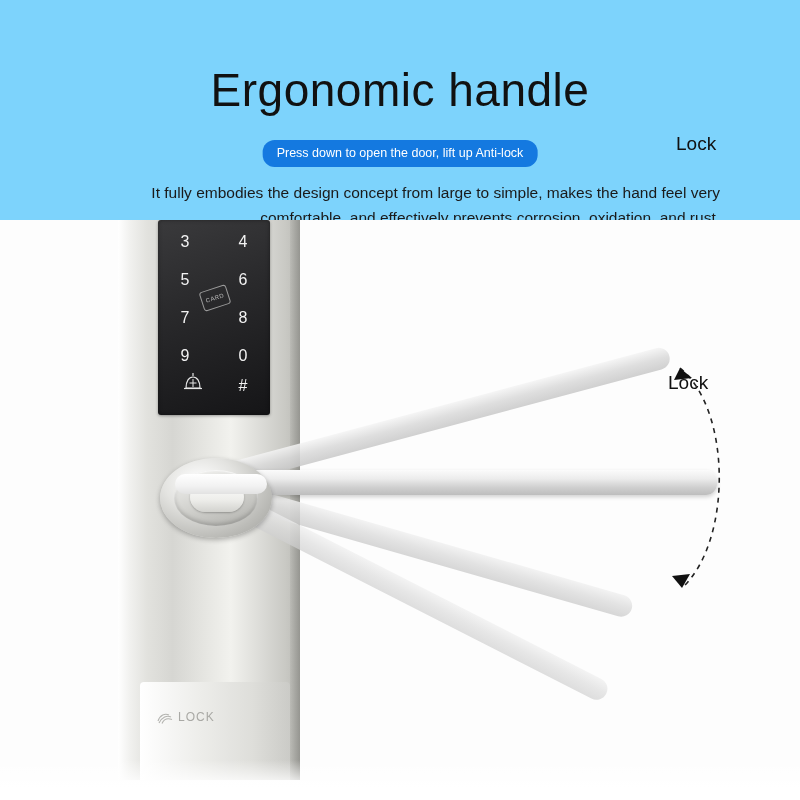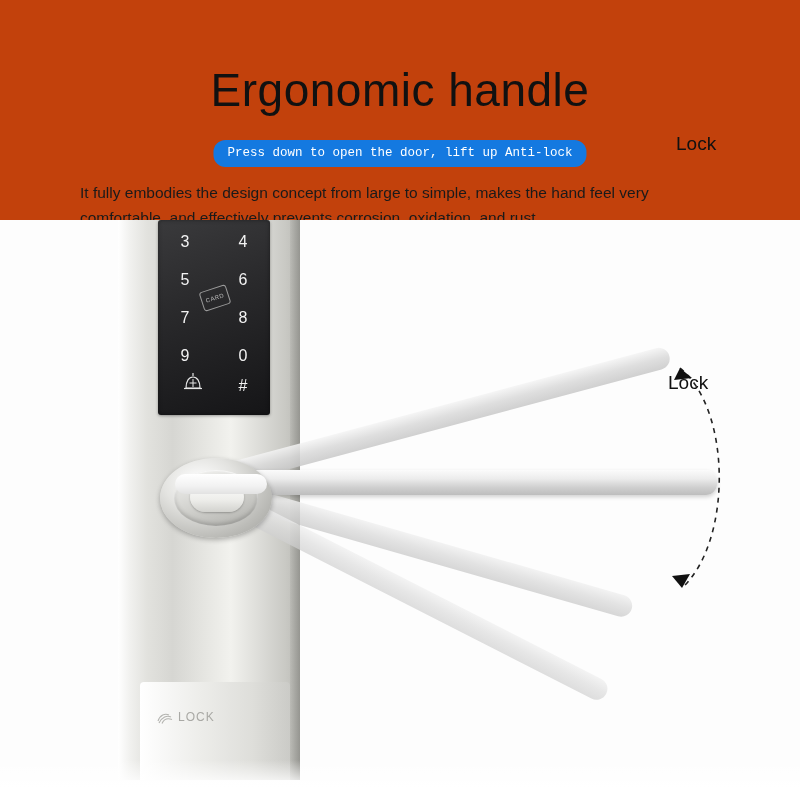--- a/index.html
+++ b/index.html
@@ -7,21 +7,21 @@
     padding: 0;
     background: #ffffff;
   }
   body {
     font-family: "Liberation Sans", sans-serif;
   }
   #page {
     position: relative;
     width: 800px;
     height: 800px;
-    background: #c2410c;
+    background: #7dd3fc;
     overflow: hidden;
   }
 
   
   .headline {
     position: absolute;
     top: 62px;
     left: 0;
     width: 800px;
     text-align: center;
@@ -36,28 +36,27 @@
     top: 140px;
     left: 50%;
     transform: translateX(-50%);
     background: #1479e0;
     color: #ffffff;
     font-size: 12.5px;
     line-height: 14px;
     padding: 6px 14px 7px 14px;
     border-radius: 12px;
     white-space: nowrap;
-    font-family: Liberation Mono, monospace;
   }
   .subtext {
     position: absolute;
     top: 180px;
     left: 80px;
     width: 640px;
-    text-align: left;
+    text-align: right;
     font-size: 15.5px;
     line-height: 25px;
     color: #1a1a1a;
   }
 
   
   .photo {
     position: absolute;
     left: 0;
     top: 220px;

